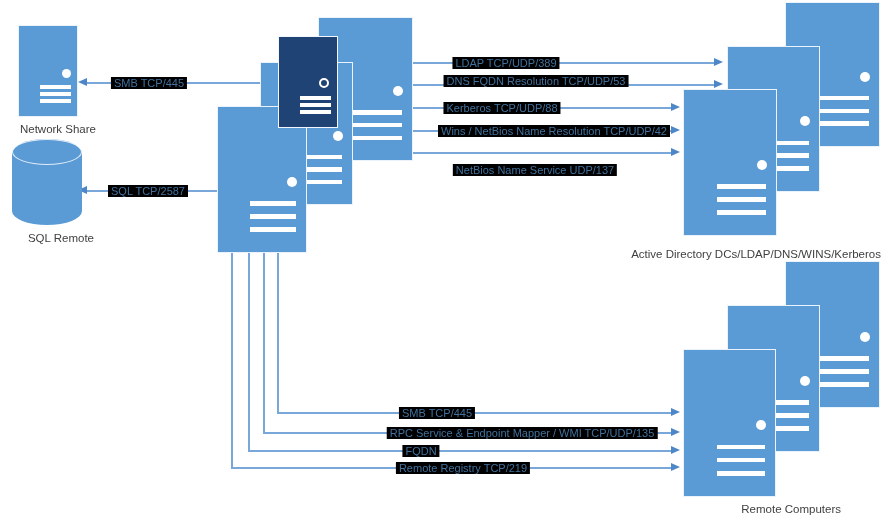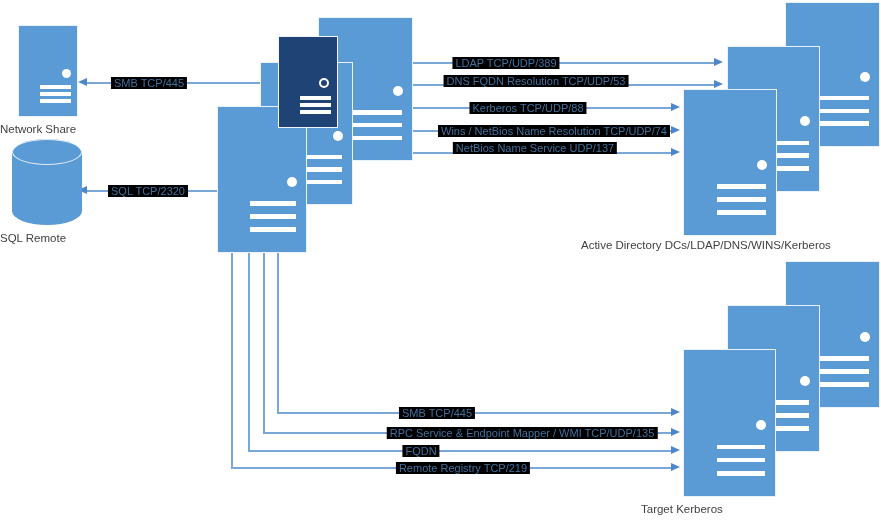--- a/index.html
+++ b/index.html
@@ -25,67 +25,67 @@
   
   .hl{position:absolute;height:1.5px;background:#7AA7DA;}
   .vl{position:absolute;width:1.5px;background:#7AA7DA;}
   .arr{position:absolute;width:0;height:0;border-top:4.5px solid transparent;border-bottom:4.5px solid transparent;}
   .arr.r{border-left:9px solid #4E87C8;}
   .arr.l{border-right:9px solid #4E87C8;}
   .clabel{position:absolute;transform:translate(-50%,-50%);background:#000000;padding:0 3px;
           font-size:11px;line-height:12px;color:#41719C;white-space:nowrap;}
 
   
-  .nlabel{position:absolute;color:#3F3F3F;font-size:11.5px;line-height:19px;text-align:left;}
+  .nlabel{position:absolute;color:#3F3F3F;font-size:11.5px;line-height:19px;text-align:right;}
 </style>
 </head>
 <body>
 
 <div class="canvas">
 
   <div>
     <i class="hl" style="left:87px;top:82px;width:173px"></i>
     <i class="arr l" style="left:78px;top:78px"></i>
     <span class="clabel" style="left:149px;top:83px">SMB TCP/445</span>
   </div>
 
   <div>
     <i class="hl" style="left:87px;top:190px;width:130px"></i>
     <i class="arr l" style="left:78px;top:186px"></i>
-    <span class="clabel" style="left:148px;top:191px">SQL TCP/2320</span>
+    <span class="clabel" style="left:148px;top:191px">SQL TCP/2587</span>
   </div>
 
   <div>
     <i class="hl" style="left:413px;top:62px;width:301px"></i>
     <i class="arr r" style="left:714px;top:58px"></i>
     <span class="clabel" style="left:506px;top:63px">LDAP TCP/UDP/389</span>
   </div>
 
   <div>
     <i class="hl" style="left:413px;top:84px;width:301px"></i>
     <i class="arr r" style="left:714px;top:80px"></i>
     <span class="clabel" style="left:536px;top:81px">DNS FQDN Resolution TCP/UDP/53</span>
   </div>
 
   <div>
     <i class="hl" style="left:413px;top:107px;width:258px"></i>
     <i class="arr r" style="left:671px;top:103px"></i>
-    <span class="clabel" style="left:528px;top:108px">Kerberos TCP/UDP/88</span>
+    <span class="clabel" style="left:502px;top:108px">Kerberos TCP/UDP/88</span>
   </div>
 
   <div>
     <i class="hl" style="left:413px;top:130px;width:258px"></i>
     <i class="arr r" style="left:671px;top:126px"></i>
-    <span class="clabel" style="left:554px;top:131px">Wins / NetBios Name Resolution TCP/UDP/74</span>
+    <span class="clabel" style="left:554px;top:131px">Wins / NetBios Name Resolution TCP/UDP/42</span>
   </div>
 
   <div>
     <i class="hl" style="left:413px;top:152px;width:258px"></i>
     <i class="arr r" style="left:671px;top:148px"></i>
-    <span class="clabel" style="left:535px;top:148px">NetBios Name Service UDP/137</span>
+    <span class="clabel" style="left:535px;top:170px">NetBios Name Service UDP/137</span>
   </div>
 
   <div>
     <i class="vl" style="left:277px;top:253px;height:160px"></i>
     <i class="hl" style="left:277px;top:412px;width:394px"></i>
     <i class="arr r" style="left:671px;top:408px"></i>
     <span class="clabel" style="left:437px;top:413px">SMB TCP/445</span>
   </div>
 
   <div>
@@ -208,16 +208,16 @@
           <b></b>
           <b></b>
         </i>
     </div>
   </div>
 
   <div class="nlabel" style="left:0;top:120px;width:96px">Network Share</div>
   <div class="nlabel" style="left:0;top:229px;width:94px">SQL Remote</div>
   <div class="nlabel" style="left:161px;top:254px;width:200px">
   </div>
-  <div class="nlabel" style="left:581px;top:236px;width:300px">Active Directory DCs/LDAP/DNS/WINS/Kerberos</div>
-  <div class="nlabel" style="left:641px;top:500px;width:200px">Target Kerberos</div>
+  <div class="nlabel" style="left:581px;top:245px;width:300px">Active Directory DCs/LDAP/DNS/WINS/Kerberos</div>
+  <div class="nlabel" style="left:641px;top:500px;width:200px">Remote Computers</div>
 
 </div>
 
 </body></html>

